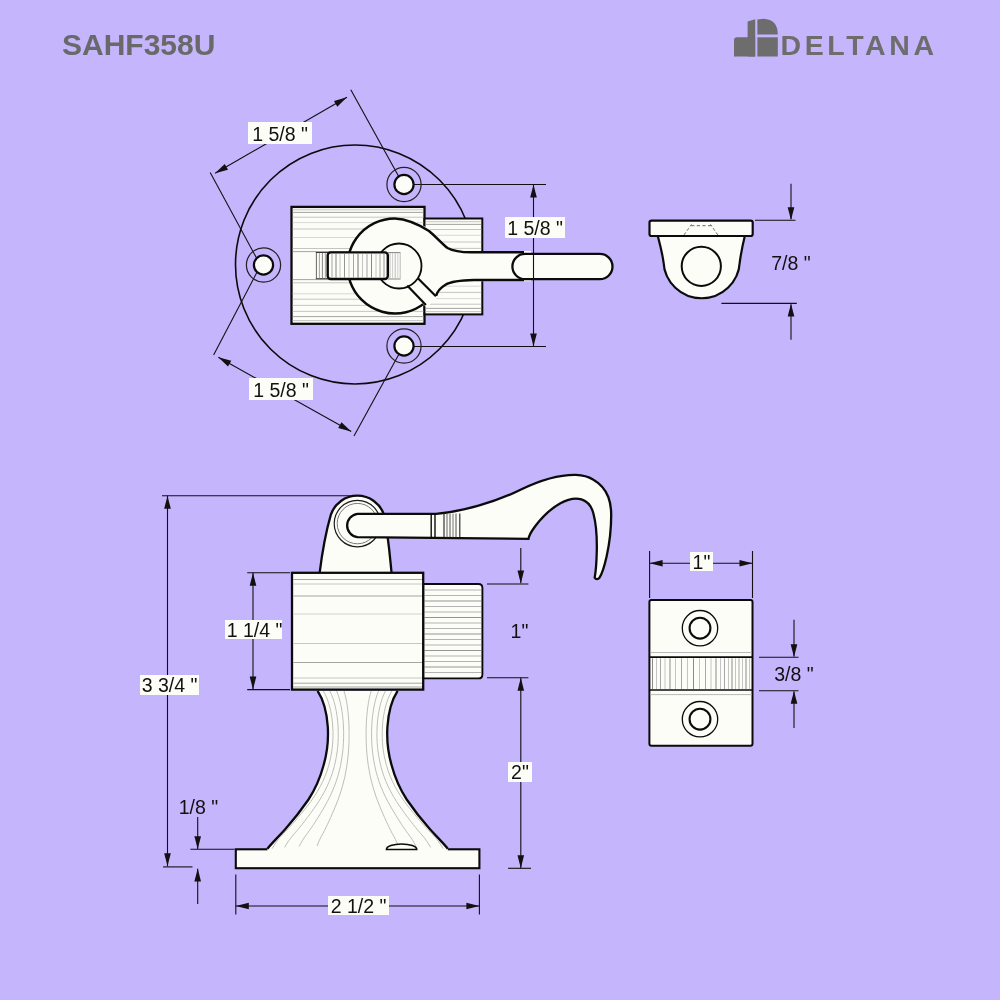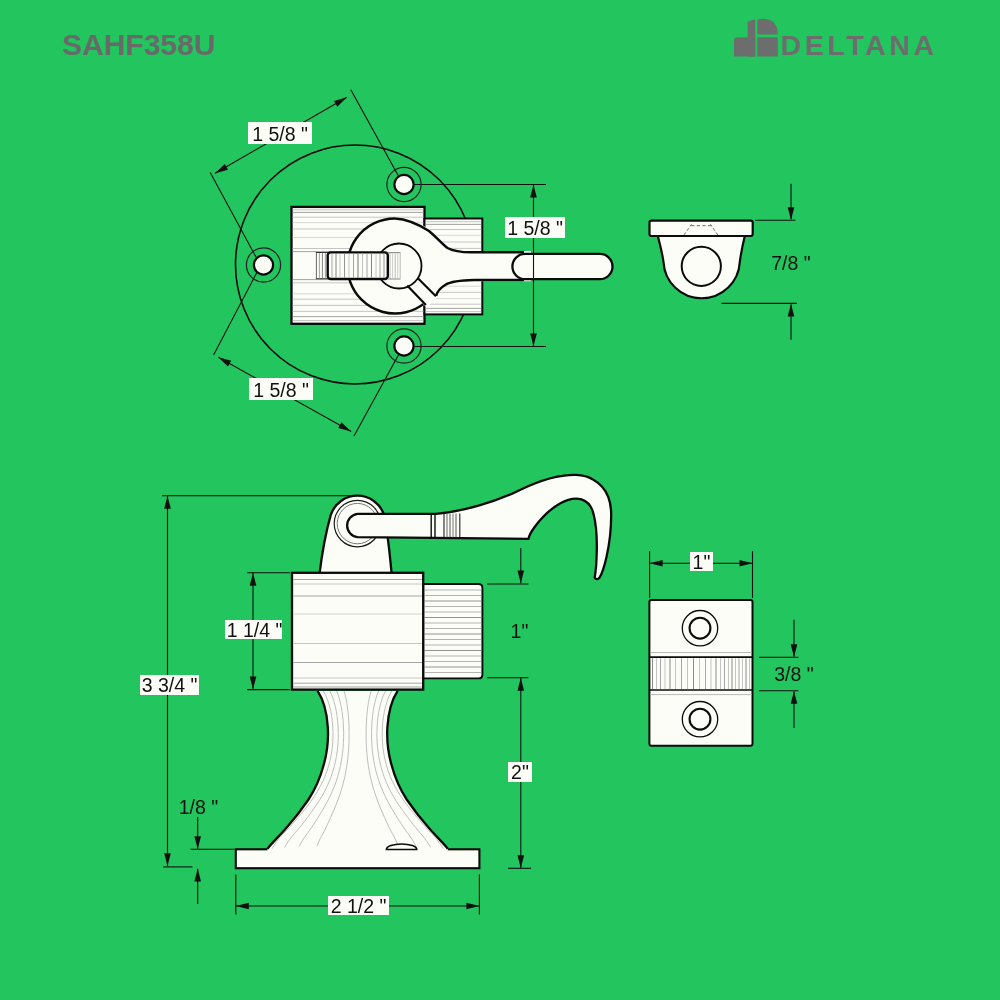--- a/index.html
+++ b/index.html
@@ -1,16 +1,16 @@
 <!DOCTYPE html>
 <html><head>
 <meta charset="utf-8">
 <style>
   html,body{margin:0;padding:0;background:#fdfdf7;}
-  .page{position:relative;width:1000px;height:1000px;background:#22c55e;
+  .page{position:relative;width:1000px;height:1000px;background:#c4b5fd;
         font-family:"Liberation Sans", sans-serif;}
   svg{position:absolute;top:0;left:0;}
   text{font-family:"Liberation Sans", sans-serif;}
 </style>
 </head>
 <body>
 <div class="page">
 <svg width="1000" height="1000" viewBox="0 0 1000 1000">
 
   <text x="62" y="54.5" font-size="30" font-weight="bold" fill="#696969">SAHF358U</text>

